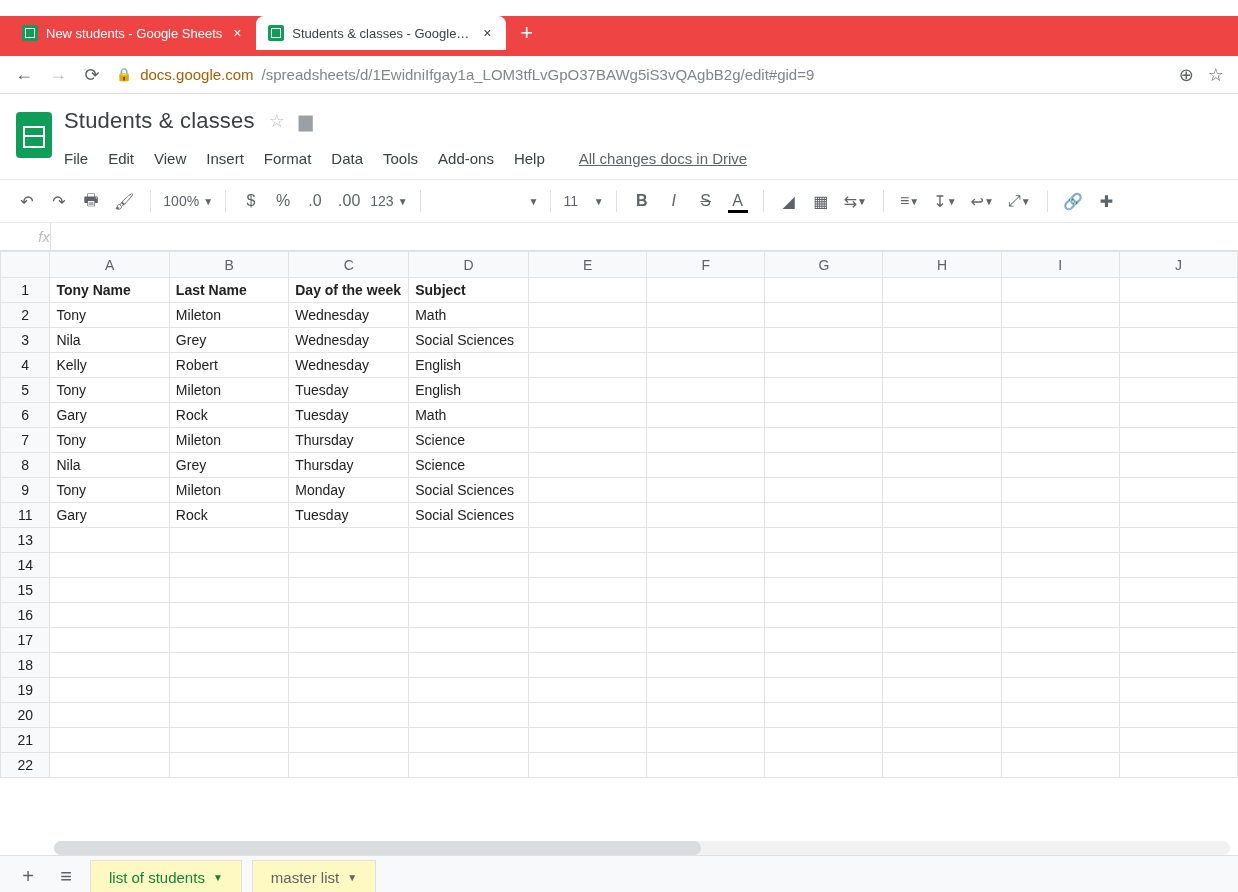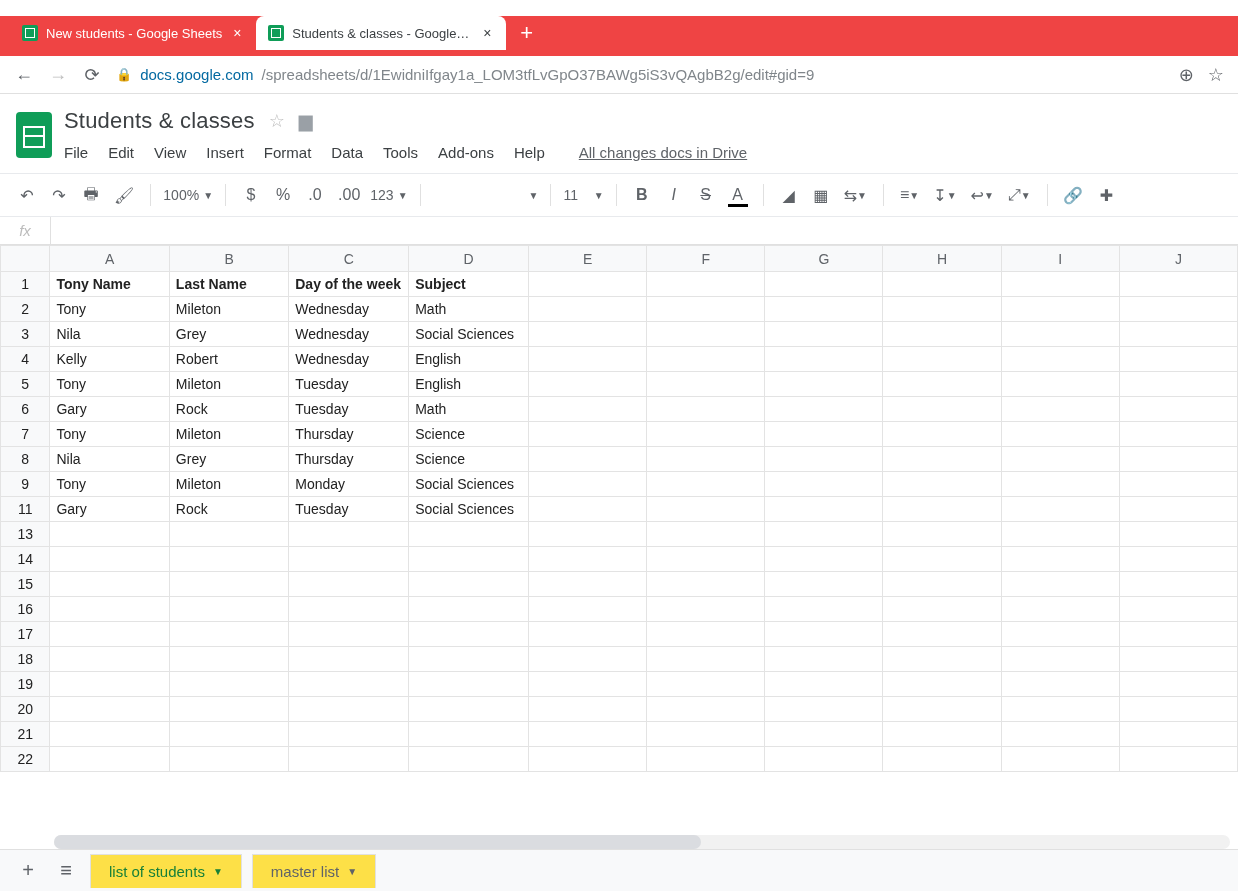--- a/index.html
+++ b/index.html
@@ -12,71 +12,71 @@
   .tab .favicon { width:16px; height:16px; background:#0f9d58; border-radius:2px; position:relative; }
   .tab .favicon::after { content:""; position:absolute; left:3px; top:3px; right:3px; bottom:3px; border:1px solid #fff; }
   .tab .title { flex:1; white-space:nowrap; overflow:hidden; text-overflow:ellipsis; }
   .tab .close { width:14px; height:14px; font-size:14px; line-height:14px; text-align:center; }
   .new-tab { color:#fff; font-size:22px; padding:0 14px; height:34px; display:flex; align-items:center; }
   .addr-bar { height:38px; background:#fff; display:flex; align-items:center; gap:14px; padding:0 14px; border-bottom:1px solid #e0e0e0; color:#5f6368; }
   .addr-bar .nav-btn { width:20px; text-align:center; font-size:18px; color:#5f6368; }
   .nav-btn.disabled { color:#bdbdbd; }
   .url-box { flex:1; display:flex; align-items:center; gap:8px; font-size:15px; }
   .url-box .lock { font-size:13px; }
-  .url-box .dark { color:#0369a1; }
+  .url-box .dark { color:#a16207; }
   .url-box .light { color:#80868b; }
   .addr-icon { font-size:18px; color:#5f6368; }
 
   
   .doc-header { display:flex; align-items:flex-start; padding:14px 16px 0 16px; gap:12px; }
   .sheets-logo { width:36px; height:46px; background:#0f9d58; border-radius:4px; position:relative; margin-top:4px; }
   .sheets-logo::after { content:""; position:absolute; left:7px; right:7px; top:14px; bottom:10px; border:2px solid #fff; }
   .sheets-logo::before { content:""; position:absolute; left:7px; right:7px; top:50%; height:2px; background:#fff; }
   .doc-meta .doc-title-row { display:flex; align-items:center; gap:14px; }
   .doc-meta .doc-title { font-size:22px; color:#3c4043; letter-spacing:0.2px; }
   .doc-meta .star { color:#bdbdbd; font-size:18px; }
   .doc-meta .folder { color:#9aa0a6; font-size:18px; }
-  .menus { display:flex; gap:20px; margin-top:10px; font-size:15px; color:#3c4043; align-items:center; }
+  .menus { display:flex; gap:20px; margin-top:16px; font-size:15px; color:#3c4043; align-items:center; }
   .menus .menu-item { cursor:default; }
   .menus .drive-status { color:#5f6368; text-decoration:underline; margin-left:14px; }
 
   
   .toolbar { height:44px; border-top:1px solid #e8eaed; border-bottom:1px solid #e8eaed; margin-top:12px; display:flex; align-items:center; padding:0 14px; gap:6px; color:#5f6368; }
   .tb-btn { min-width:26px; height:28px; display:flex; align-items:center; justify-content:center; font-size:16px; padding:0 4px; }
   .tb-sep { width:1px; height:22px; background:#e0e0e0; margin:0 6px; }
   .tb-text { font-size:14px; display:flex; align-items:center; gap:4px; }
   .tb-dd { font-size:10px; color:#5f6368; }
   .tb-spacer { width:90px; }
   .text-color { position:relative; }
   .text-color .bar { position:absolute; left:3px; right:3px; bottom:2px; height:3px; background:#000; }
 
   
   .fx-bar { height:28px; display:flex; align-items:center; border-bottom:1px solid #e0e0e0; }
-  .fx-label { width:50px; text-align:center; font-style:italic; color:#bdbdbd; font-size:15px; }
+  .fx-label { width:50px; text-align:right; font-style:italic; color:#bdbdbd; font-size:15px; }
   .fx-input { flex:1; height:100%; border:none; outline:none; font-size:14px; padding-left:6px; border-left:1px solid #e0e0e0; }
 
   
   .grid-wrap { position:relative; height:604px; overflow:hidden; }
   table.grid { border-collapse:collapse; table-layout:fixed; }
   .grid th, .grid td { border:1px solid #e3e3e3; font-size:14px; color:#222; }
   .col-head th { background:#f8f9fa; color:#5f6368; font-weight:normal; height:26px; }
   .corner { width:50px; background:#f8f9fa; }
   .row-head { width:50px; background:#f8f9fa; color:#5f6368; text-align:center; font-weight:normal; height:25px; font-size:13px; }
   .grid td { padding:0 6px; height:25px; white-space:nowrap; overflow:hidden; }
   .hdr-cell { font-weight:bold; }
   .sel-cell { outline:2px solid #1a73e8; outline-offset:-1px; position:relative; }
   .sel-handle { position:absolute; right:-3px; bottom:-3px; width:6px; height:6px; background:#1a73e8; }
 
   .hscroll { position:absolute; left:54px; right:8px; bottom:0; height:14px; background:#f1f1f1; border-radius:7px; }
   .hscroll .thumb { position:absolute; left:0; top:0; bottom:0; width:55%; background:#dadce0; border-radius:7px; }
 
   
   .sheet-bar { height:42px; border-top:1px solid #e0e0e0; display:flex; align-items:center; gap:10px; padding:0 14px; background:#f8f9fa; }
   .sheet-btn { width:28px; height:28px; display:flex; align-items:center; justify-content:center; color:#5f6368; font-size:20px; }
-  .sheet-tab { height:34px; padding:0 18px; display:flex; align-items:center; gap:8px; font-size:15px; color:#5f6368; background:#fde047; border:1px solid #e0e0e0; border-bottom:none; border-radius:0; }
+  .sheet-tab { height:34px; padding:0 18px; display:flex; align-items:center; gap:8px; font-size:15px; color:#5f6368; background:#fef9c3; border:1px solid #e0e0e0; border-bottom:none; border-radius:0; }
   .sheet-tab.active { color:#188038; font-weight:500; }
   .sheet-tab .dd { font-size:10px; }
 </style>
 </head>
 <body>
 
 <div class="browser-tabs">
   <div class="tab inactive">
     <span class="favicon"></span>
     <span class="title">New students - Google Sheets</span>

